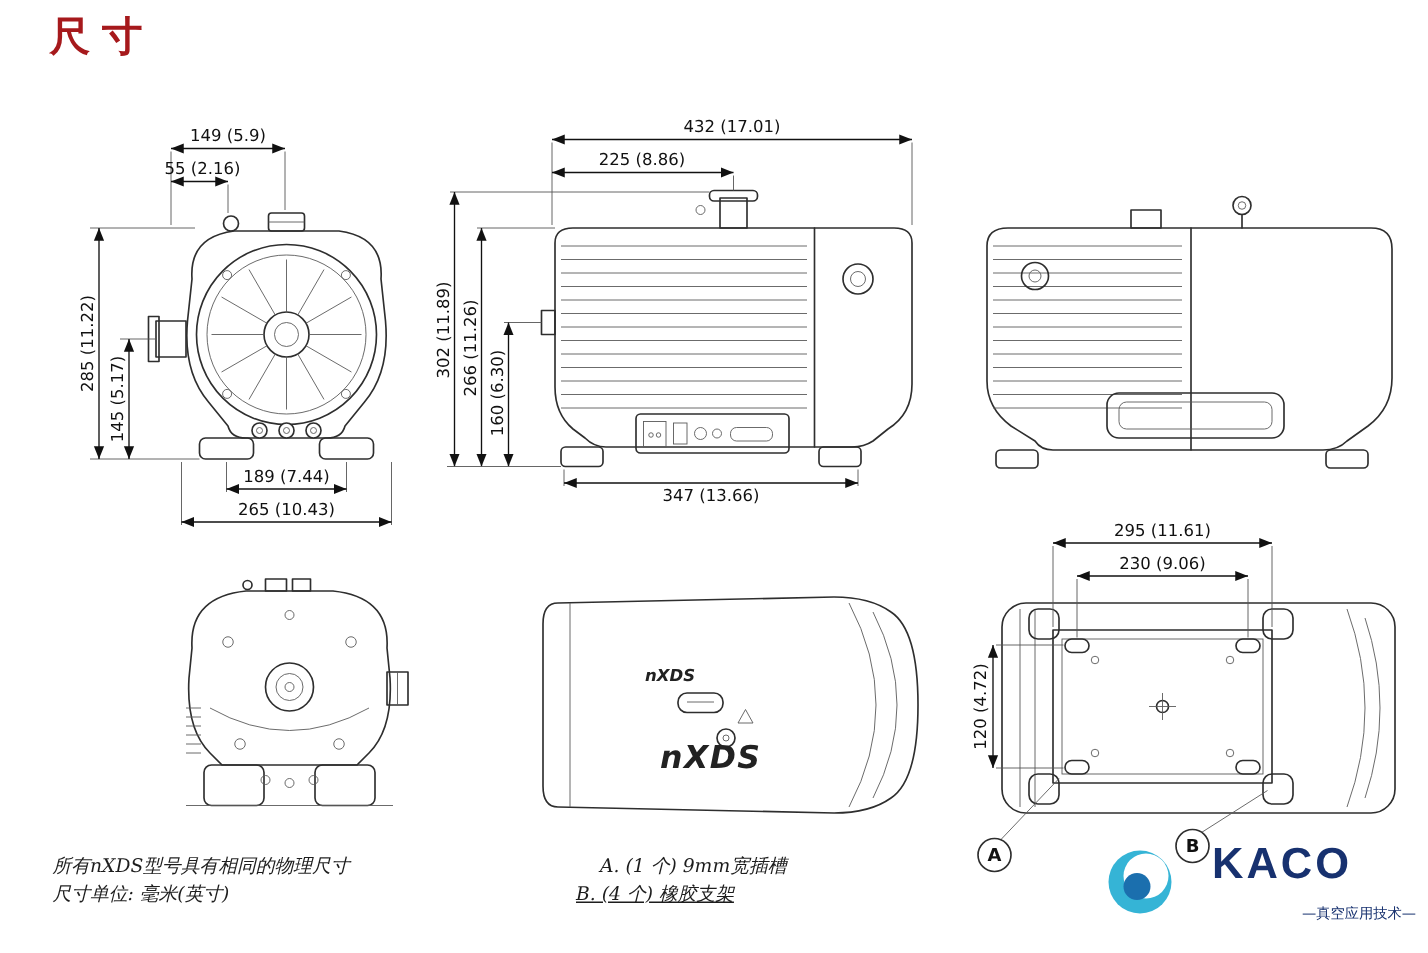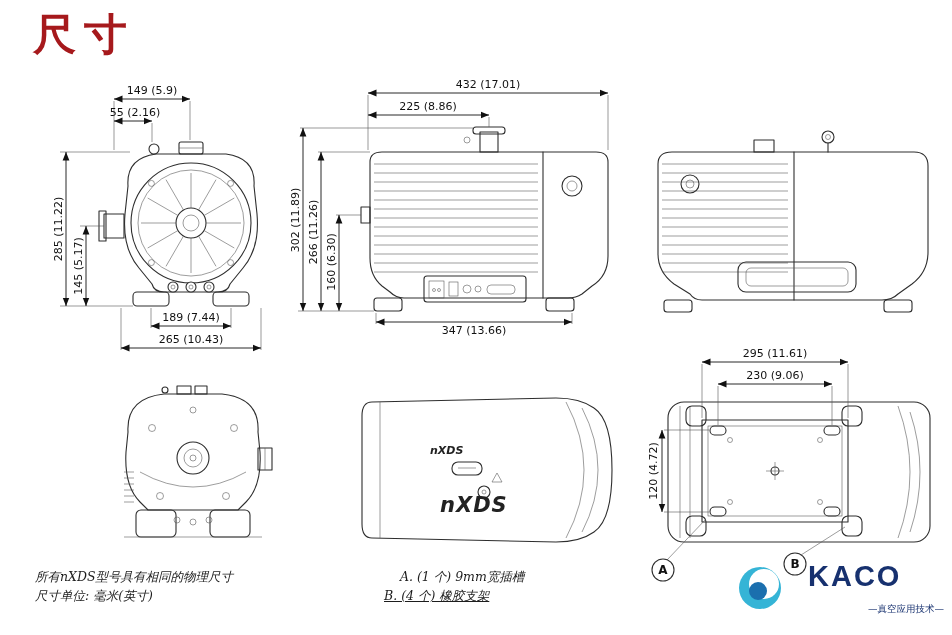--- a/index.html
+++ b/index.html
@@ -17,21 +17,21 @@
   .ext  { stroke:#555555; stroke-width:0.6; fill:none; }
   .dimlbl  { font-family:"DejaVu Sans", sans-serif; font-size:11px; fill:#111; }
   .callout { font-size:12px; font-weight:bold; }
   .logo-sm { font-family:"DejaVu Sans", sans-serif; font-style:italic; font-weight:bold; font-size:11px; fill:#222; }
   .logo-lg { font-family:"DejaVu Sans", sans-serif; font-style:italic; font-weight:bold; font-size:21px; fill:#222; letter-spacing:1px; }
 
   
   .title {
     position:absolute; left:33px; top:6px;
     font-family:"DejaVu Serif", serif; font-weight:bold;
-    font-size:43px; color:#a6191c; letter-spacing:8px;
+    font-size:27px; color:#a6191c; letter-spacing:8px;
   }
   .note, .legend {
     position:absolute; font-family:"DejaVu Serif", serif; font-style:italic;
     font-size:12.5px; color:#1d1d1d; white-space:nowrap;
   }
   #note1   { left:35px;  top:569px;text-align:center; }
   #note2   { left:35px;  top:588px; }
   #legendA { left:400px; top:569px; }
   #legendB { left:384px; top:588px;text-decoration:underline; }
 

